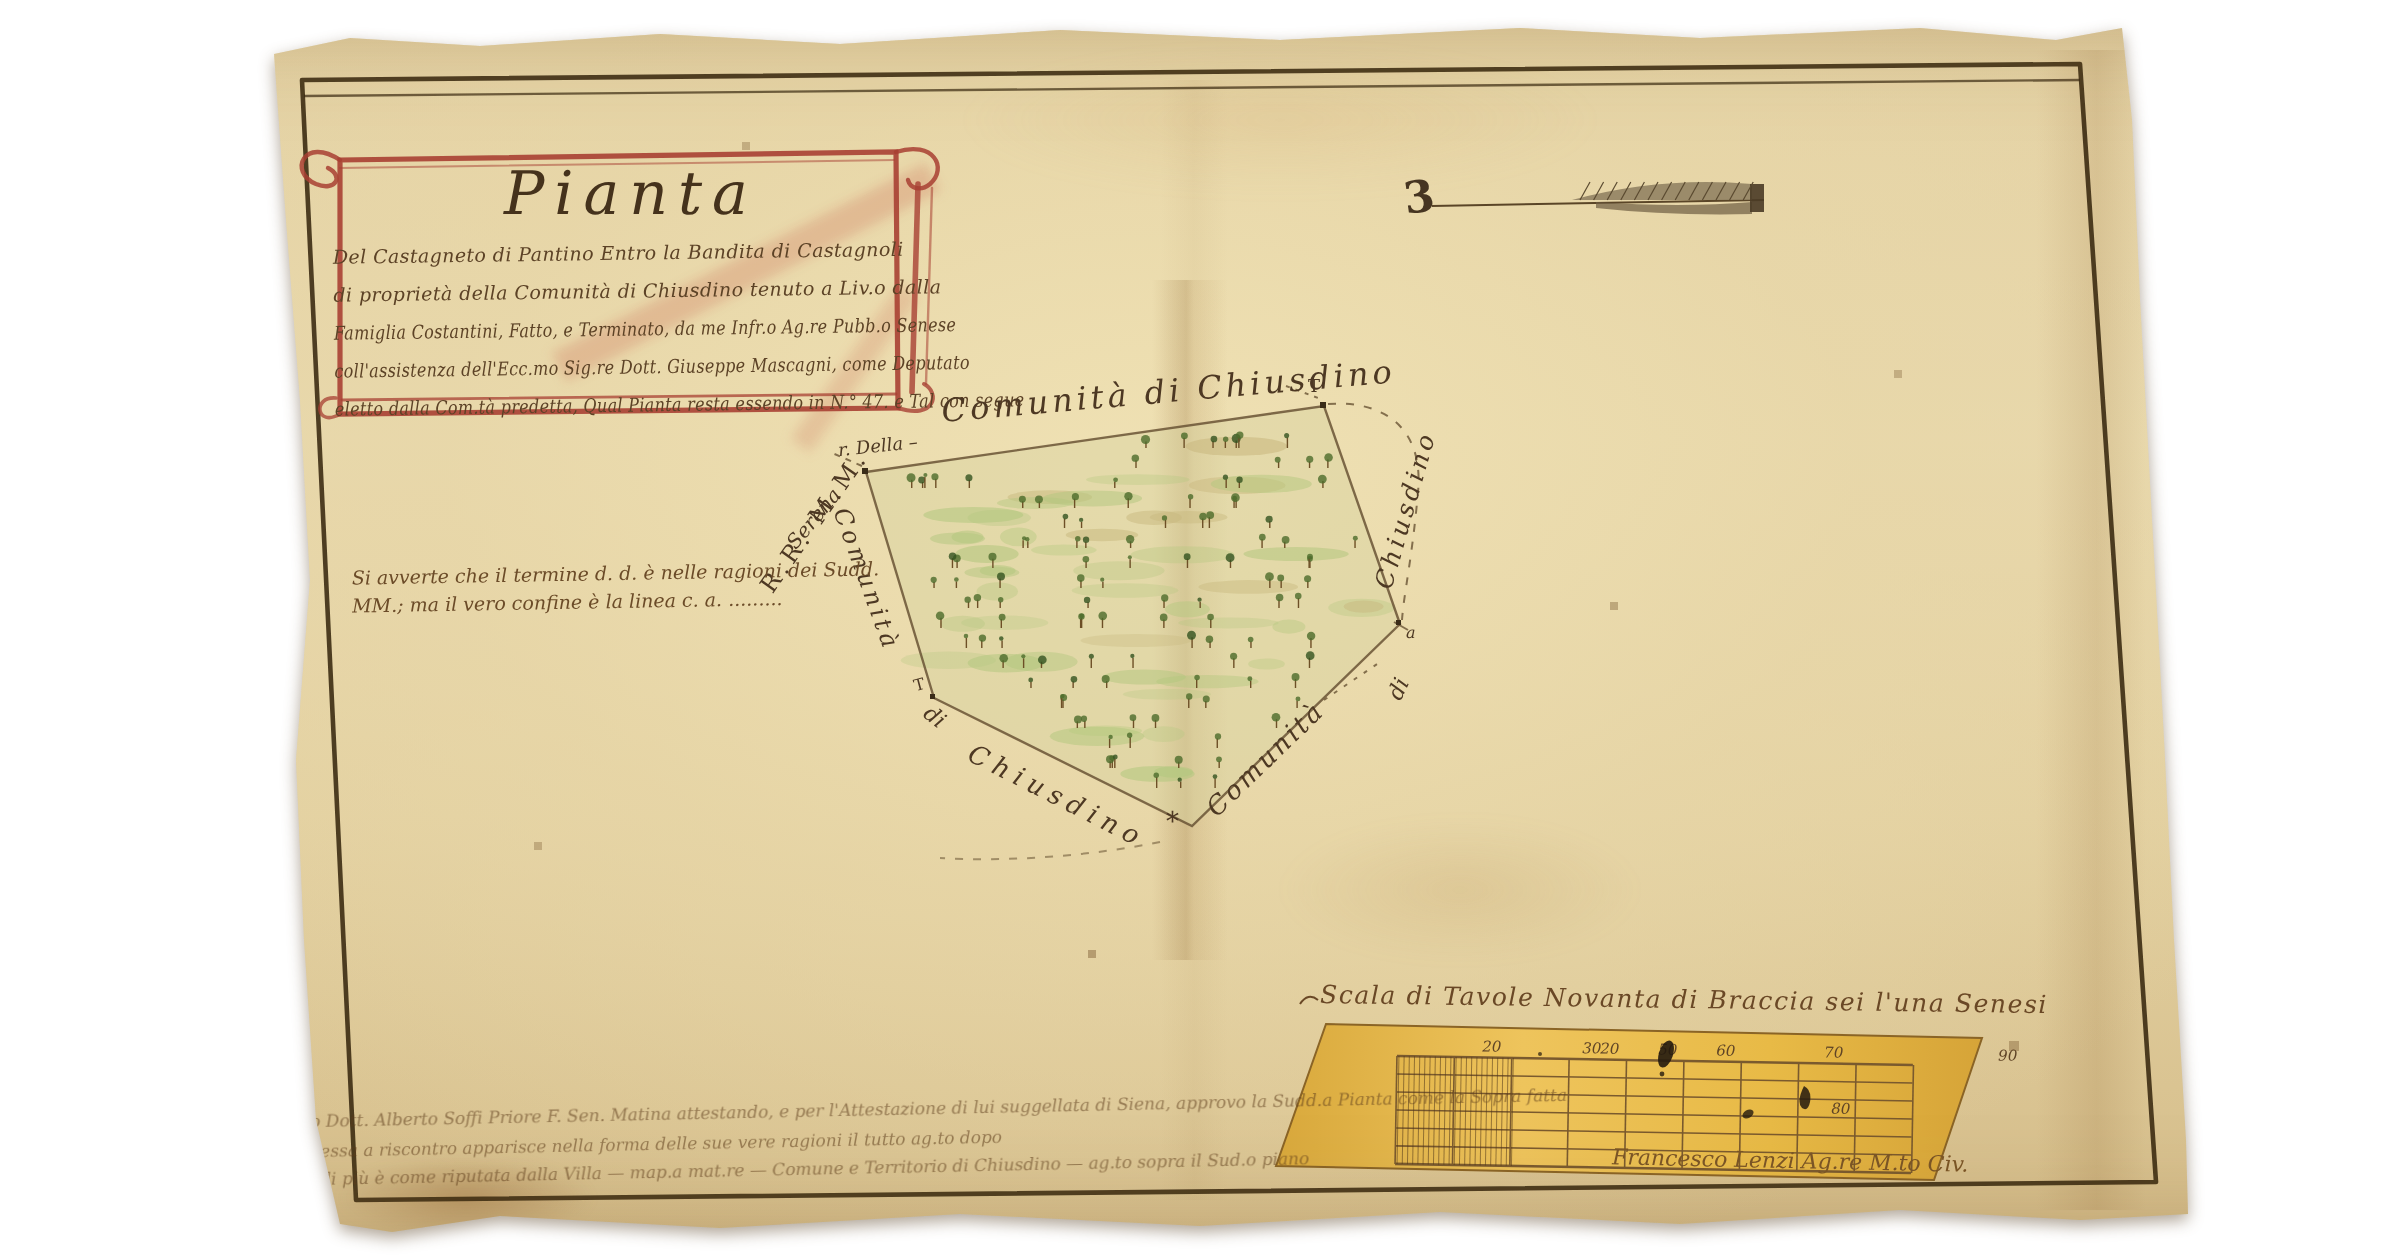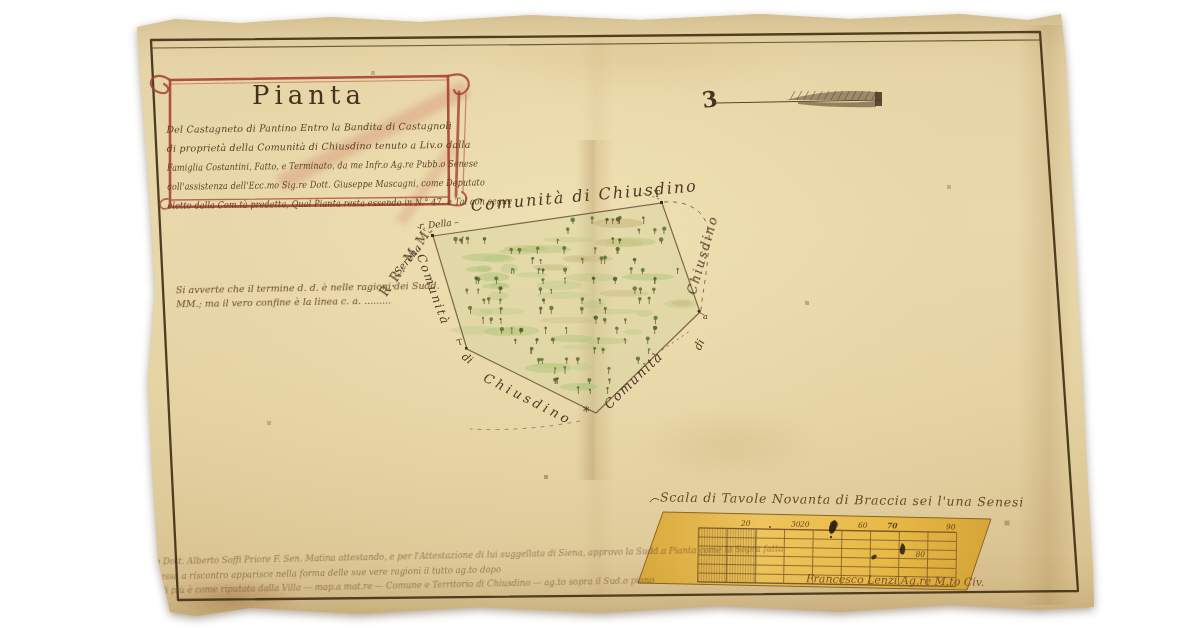--- a/index.html
+++ b/index.html
@@ -429,21 +429,21 @@
               <path d="M748.4000000000004,528 L748.4000000000004,582" stroke="rgba(80,55,25,.55)" stroke-width="0.5"></path>
               <path d="M751.0000000000005,528 L751.0000000000005,582" stroke="rgba(80,55,25,.55)" stroke-width="0.5"></path>
               <path d="M753.6000000000005,528 L753.6000000000005,582" stroke="rgba(80,55,25,.55)" stroke-width="0.5"></path>
               <path d="M756.2000000000005,528 L756.2000000000005,582" stroke="rgba(80,55,25,.55)" stroke-width="0.5"></path>
             </g>
           <path d="M650,502 q4,-6 9,-2" stroke="#6a4826" fill="none" stroke-width="1"></path>
         </g>
       </svg>
 
       <div>
-        <div class="label" style="left:252px;top:80px;font-size:26px;letter-spacing:5px;color:#45321c;">Pianta</div>
+        <div class="label" style="left:252px;top:80px;font-size:30px;letter-spacing:5px;font-style:italic;color:#45321c;">Pianta</div>
         <div class="c-lines" style="position:absolute;left:167px;top:121px;transform:rotate(-0.8deg);">
           <div>Del Castagneto di Pantino Entro la Bandita di Castagnoli</div>
           <div>di proprietà della Comunità di Chiusdino tenuto a Liv.o dalla</div>
           <div>Famiglia Costantini, Fatto, e Terminato, da me Infr.o Ag.re Pubb.o Senese</div>
           <div>coll'assistenza dell'Ecc.mo Sig.re Dott. Giuseppe Mascagni, come Deputato</div>
           <div>eletto dalla Com.tà predetta, Qual Pianta resta essendo in N.° 47. e Tal con segue</div>
         </div>
       </div>
 
       <div class="label" style="left:702px;top:86px;font-size:22px;font-weight:bold;color:#463521;transform:rotate(-8deg);">3</div>
@@ -468,23 +468,23 @@
         <div>MM.; ma il vero confine è la linea c. a. .........</div>
       </div>
 
       <div class="label hand" style="left:660px;top:492px;font-size:12.5px;letter-spacing:.8px;color:#6a4826;transform:rotate(.8deg);">Scala di Tavole Novanta di Braccia sei l'una Senesi</div>
       <div style="position:absolute;left:0;top:0;transform:rotate(1deg);transform-origin:700px 530px;">
         <span class="num" style="left:741px;top:518px;">20</span>
         <span class="num" style="left:771px;top:518px;margin-left:20px;">30</span>
         <span class="num" style="left:800px;top:518px;">20</span>
         <span class="num" style="left:829px;top:518px;">50</span>
         <span class="num" style="left:858px;top:518px;">60</span>
-        <span class="num" style="left:887px;top:518px;font-weight:bold;">70</span>
+        <span class="num" style="left:912px;top:518px;">70</span>
         <span class="num" style="left:916px;top:518px;margin-top:28px;">80</span>
-        <span class="num" style="left:946px;top:518px;">90</span>
+        <span class="num" style="left:999px;top:518px;">90</span>
       </div>
       <div class="label hand" style="left:806px;top:574px;font-size:11px;color:#7a5526;transform:rotate(1.2deg);">Francesco Lenzi Ag.re M.to Civ.</div>
 
       <div class="faded" style="position:absolute;left:152px;top:548px;font-style:italic;font-size:8.5px;line-height:14.5px;transform:rotate(-1.2deg);white-space:nowrap;">
         <div>Io Dott. Alberto Soffi Priore F. Sen. Matina attestando, e per l'Attestazione di lui suggellata di Siena, approvo la Sudd.a Pianta come la Sopra fatta</div>
         <div>messa a riscontro apparisce nella forma delle sue vere ragioni il tutto ag.to dopo</div>
         <div>e di più è come riputata dalla Villa — map.a mat.re — Comune e Territorio di Chiusdino — ag.to sopra il Sud.o piano</div>
       </div>
 
       <svg width="1200" height="628" style="pointer-events:none;">

